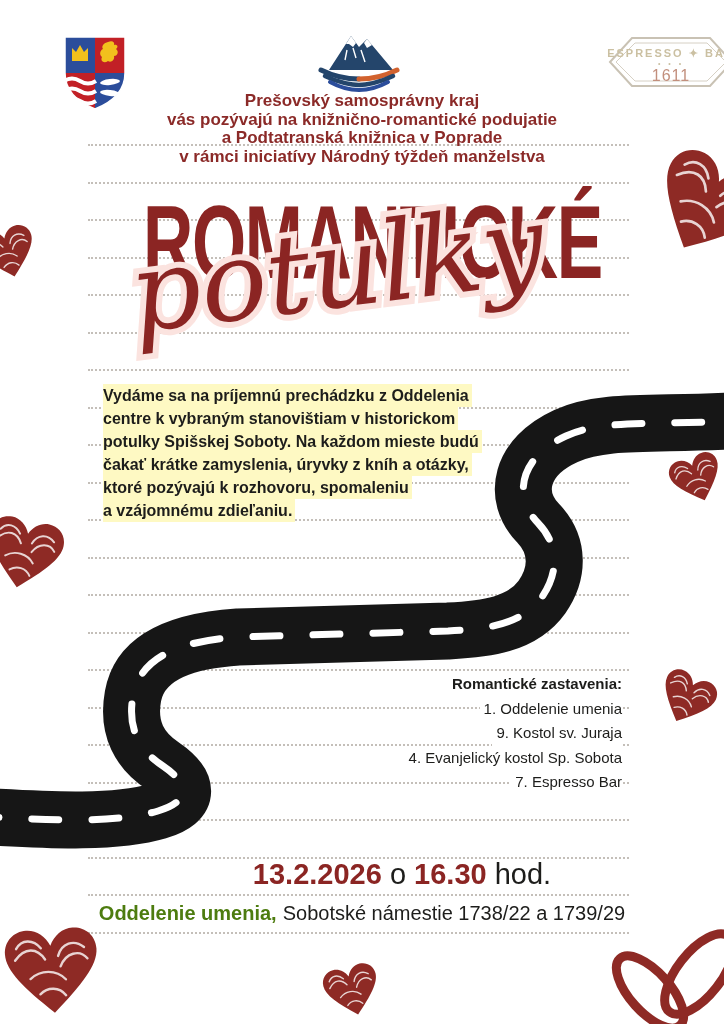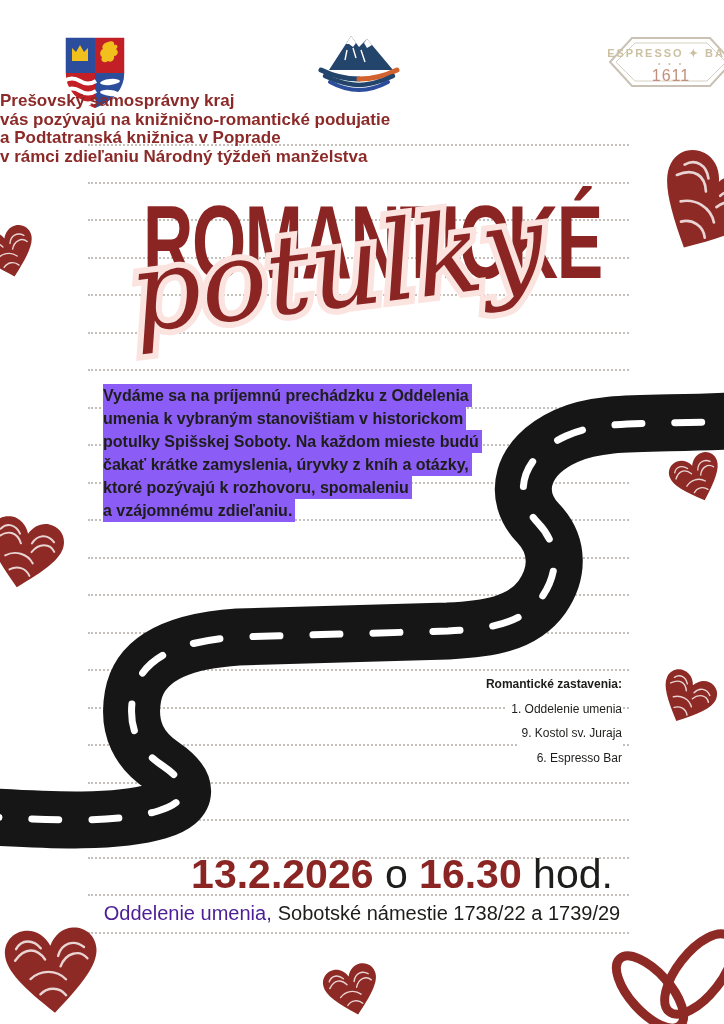--- a/index.html
+++ b/index.html
@@ -17,43 +17,43 @@
   .logo{position:absolute;z-index:4;}
   #coa{left:63px;top:35px;width:64px;height:76px;}
   #liblogo{left:303px;top:28px;width:114px;height:66px;}
   #espresso{left:607px;top:34px;width:128px;height:56px;}
   #espresso .etxt{position:absolute;left:0;right:0;text-align:center;}
   #espresso .ename{top:13px;font-size:11px;font-weight:bold;letter-spacing:2px;color:#cbc0a2;}
   #espresso .edots{top:26px;font-size:7px;letter-spacing:3px;color:#cbc0a2;}
   #espresso .eyear{top:33px;font-size:16px;letter-spacing:1px;color:#c28f7d;}
   
   .txt{position:absolute;z-index:4;}
-  #organizer{left:0;right:0;top:92px;text-align:left;color:#8b2a28;
+  #organizer{left:0;right:0;top:92px;text-align:center;color:#8b2a28;
     font-weight:bold;font-size:17px;line-height:18.5px;}
   #title-main{left:20px;right:0;top:190px;text-align:center;}
   #title-main span{display:inline-block;font-weight:bold;font-size:104px;line-height:1;
     letter-spacing:-2px;color:#8b2523;transform:scaleX(.67);transform-origin:center;}
   #title-script{left:50%;top:206px;transform:translateX(-56%) rotate(-7deg);display:grid;}
   #title-script span{grid-area:1/1;white-space:nowrap;font-family:"DejaVu Serif",serif;
     font-style:italic;font-size:110px;line-height:1.15;}
   #title-script .halo{color:#fbe3df;-webkit-text-stroke:12px #fbe3df;
     text-shadow:0 0 6px #fbe3df,3px 3px 0 #fbe3df,-3px 3px 0 #fbe3df,3px -3px 0 #fbe3df,-3px -3px 0 #fbe3df;}
   #title-script .ink{color:#8b2523;}
   #intro{left:103px;top:384px;color:#1d1d1b;font-weight:bold;font-size:16px;line-height:23px;}
-  #intro div{white-space:nowrap;background:#8b5cf6;width:fit-content;padding-right:3px;text-align:right;}
+  #intro div{white-space:nowrap;background:#fef9c3;width:fit-content;padding-right:3px;text-align:right;}
   #stops{right:102px;top:672px;display:flex;flex-direction:column;align-items:flex-end;
-    color:#1d1d1b;font-size:12px;line-height:24.5px;}
+    color:#1d1d1b;font-size:15px;line-height:24.5px;}
   #stops .shead{font-weight:bold;}
   #stops div{white-space:nowrap;background:#fff;width:fit-content;padding-left:4px;}
-  #schedule{left:90px;right:10px;top:851px;text-align:center;font-size:41px;
+  #schedule{left:90px;right:10px;top:851px;text-align:center;font-size:29px;
     line-height:46px;color:#1d1d1b;white-space:nowrap;}
   #schedule .red{color:#8b2523;font-weight:bold;}
   #schedule .blk{color:#1d1d1b;font-weight:normal;}
   #venue{left:0;right:0;top:902px;text-align:center;font-size:20px;color:#1d1d1b;}
-  #venue .vname{color:#4c1d95;font-weight:normal;margin-right:6px;}
+  #venue .vname{color:#4d7c0f;font-weight:bold;margin-right:6px;}
 </style>
 </head>
 <body>
 
 <div id="poster">
 
   <div id="lines-layer">
       <div class="ruled" style="top: 144px;"></div>
       <div class="ruled" style="top: 181.5px;"></div>
       <div class="ruled" style="top: 219px;"></div>
@@ -182,45 +182,46 @@
     </svg>
     <div class="etxt ename">ESPRESSO ✦ BAR</div>
     <div class="etxt edots">• • •</div>
     <div class="etxt eyear">1611</div>
   </div>
 
   <div id="organizer" class="txt">
     <div>Prešovský samosprávny kraj</div>
     <div>vás pozývajú na knižnično-romantické podujatie</div>
     <div>a Podtatranská knižnica v Poprade</div>
-    <div>v rámci zdieľaniu Národný týždeň manželstva</div>
+    <div>v rámci iniciatívy Národný týždeň manželstva</div>
   </div>
 
   <div id="title-main" class="txt">
     <span>ROMANTICKÉ</span>
   </div>
   <div id="title-script" class="txt">
     <span class="halo">potulky</span>
     <span class="ink">potulky</span>
   </div>
 
   <div id="intro" class="txt">
     <div>Vydáme sa na príjemnú prechádzku z Oddelenia</div>
-    <div>umenia k vybraným stanovištiam v historickom</div>
+    <div>centre k vybraným stanovištiam v historickom</div>
     <div>potulky Spišskej Soboty. Na každom mieste budú</div>
     <div>čakať krátke zamyslenia, úryvky z kníh a otázky,</div>
     <div>ktoré pozývajú k rozhovoru, spomaleniu</div>
     <div>a vzájomnému zdieľaniu.</div>
   </div>
 
   <div id="stops" class="txt">
     <div class="shead">Romantické zastavenia:</div>
     <div>1. Oddelenie umenia</div>
     <div>9. Kostol sv. Juraja</div>
-    <div>6. Espresso Bar</div>
+    <div>4. Evanjelický kostol Sp. Sobota</div>
+    <div>7. Espresso Bar</div>
   </div>
 
   <div id="schedule" class="txt">
     <span class="red">13.2.2026</span><span class="blk"> o </span><span class="red">16.30</span><span class="blk"> hod.</span>
   </div>
 
   <div id="venue" class="txt">
     <span class="vname">Oddelenie umenia,</span><span class="vaddr">Sobotské námestie 1738/22 a 1739/29</span>
   </div>
 

